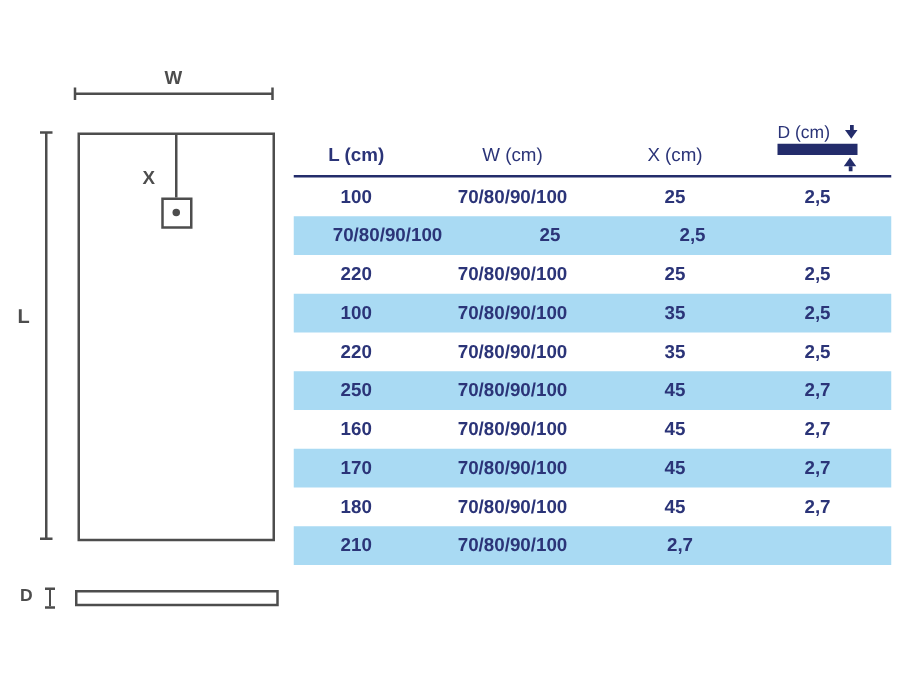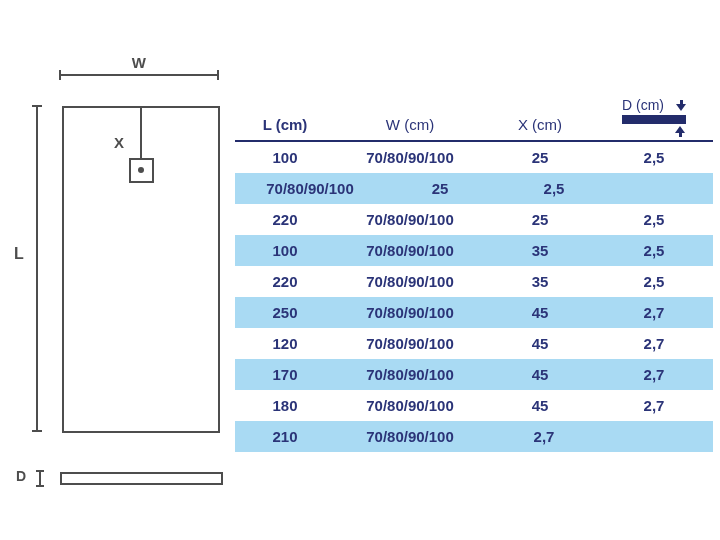--- a/index.html
+++ b/index.html
@@ -204,21 +204,21 @@
   </div>
 
   <div class="trow stripe">
     <div class="cell col-l">250</div>
     <div class="cell col-w">70/80/90/100</div>
     <div class="cell col-x">45</div>
     <div class="cell col-d">2,7</div>
   </div>
 
   <div class="trow">
-    <div class="cell col-l">120</div>
+    <div class="cell col-l">160</div>
     <div class="cell col-w">70/80/90/100</div>
     <div class="cell col-x">45</div>
     <div class="cell col-d">2,7</div>
   </div>
 
   <div class="trow stripe">
     <div class="cell col-l">170</div>
     <div class="cell col-w">70/80/90/100</div>
     <div class="cell col-x">45</div>
     <div class="cell col-d">2,7</div>

